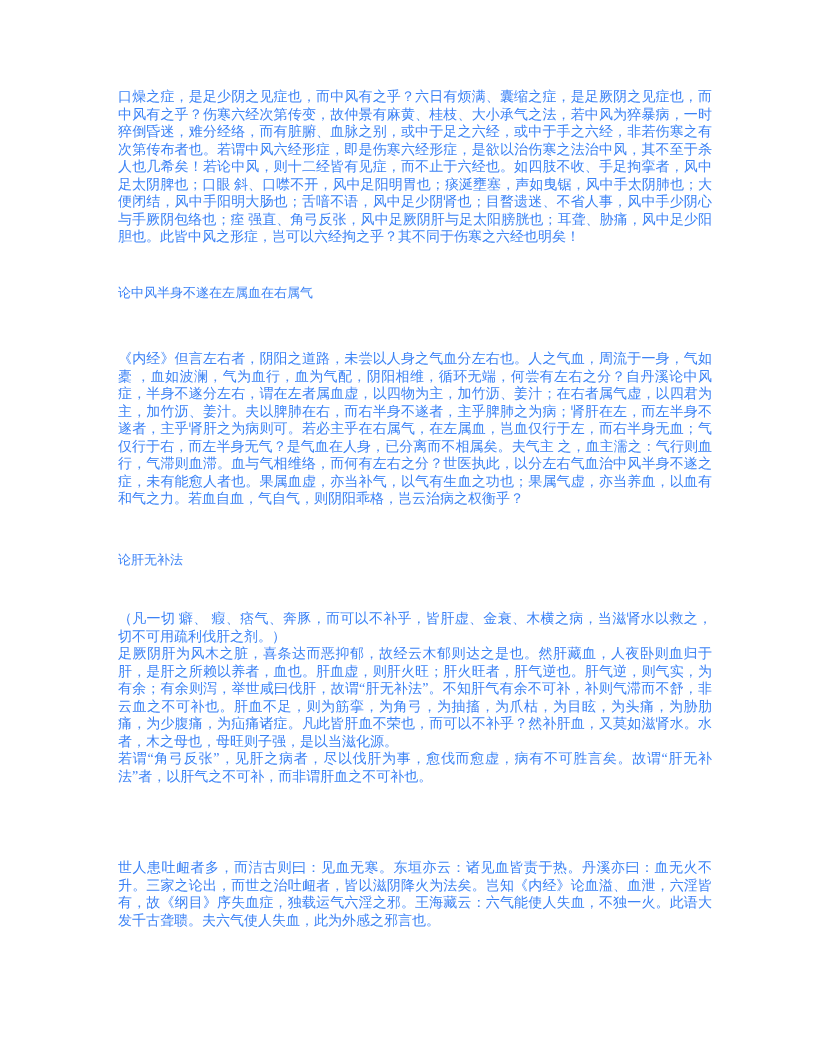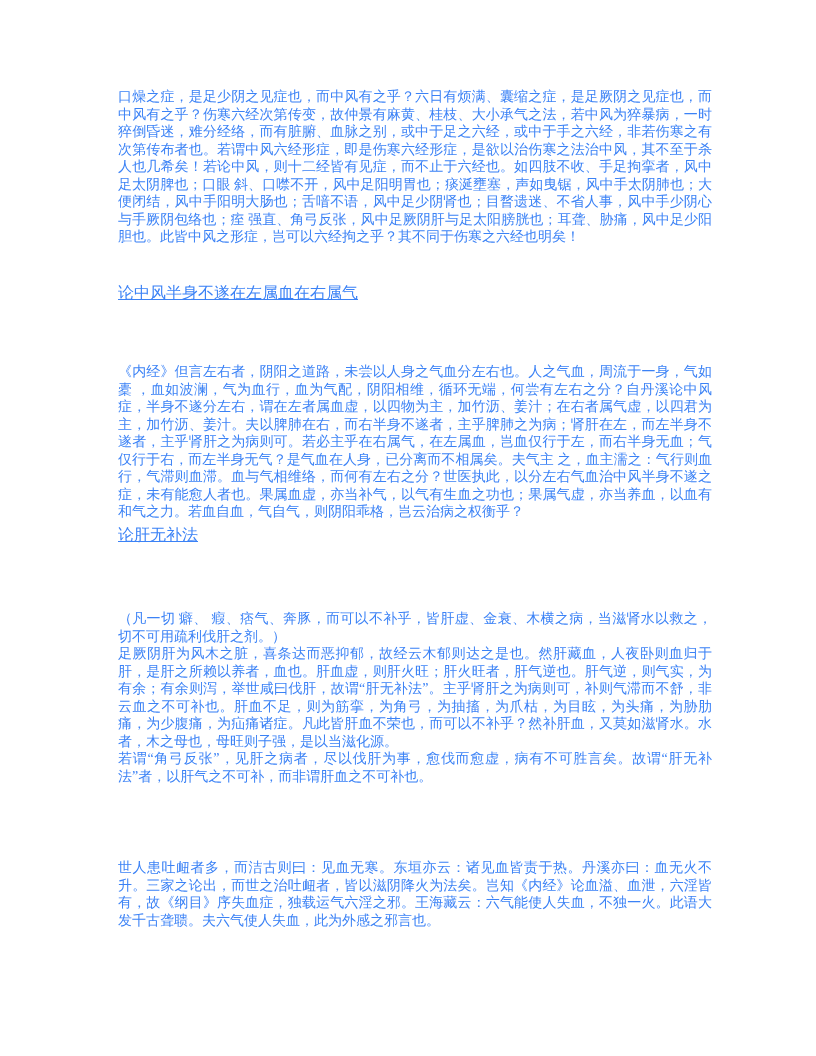--- a/index.html
+++ b/index.html
@@ -24,50 +24,49 @@
     left: 118px;
     width: 594px;
   }
   .para {
     margin: 0;
     text-align: justify;
     word-break: break-all;
   }
   .heading {
     margin: 0;
-    font-size: 16px;
+    font-size: 13px;
     font-weight: normal;
     text-align: left;
-    text-decoration: underline;
   }
 </style>
 </head>
 <body>
 
 <div class="page">
 
   <div class="block" style="top: 88px;">
     <p class="para">口燥之症，是足少阴之见症也，而中风有之乎？六日有烦满、囊缩之症，是足厥阴之见症也，而中风有之乎？伤寒六经次第传变，故仲景有麻黄、桂枝、大小承气之法，若中风为猝暴病，一时猝倒昏迷，难分经络，而有脏腑、血脉之别，或中于足之六经，或中于手之六经，非若伤寒之有次第传布者也。若谓中风六经形症，即是伤寒六经形症，是欲以治伤寒之法治中风，其不至于杀人也几希矣！若论中风，则十二经皆有见症，而不止于六经也。如四肢不收、手足拘挛者，风中足太阴脾也；口眼 斜、口噤不开，风中足阳明胃也；痰涎壅塞，声如曳锯，风中手太阴肺也；大便闭结，风中手阳明大肠也；舌喑不语，风中足少阴肾也；目瞀遗迷、不省人事，风中手少阴心与手厥阴包络也；痓 强直、角弓反张，风中足厥阴肝与足太阳膀胱也；耳聋、胁痛，风中足少阳胆也。此皆中风之形症，岂可以六经拘之乎？其不同于伤寒之六经也明矣！</p>
   </div>
 
   <div class="block" style="top: 284px;">
     <p class="heading">论中风半身不遂在左属血在右属气</p>
   </div>
 
-  <div class="block" style="top: 363px;">
+  <div class="block" style="top: 350px;">
     <p class="para">《内经》但言左右者，阴阳之道路，未尝以人身之气血分左右也。人之气血，周流于一身，气如橐 ，血如波澜，气为血行，血为气配，阴阳相维，循环无端，何尝有左右之分？自丹溪论中风症，半身不遂分左右，谓在左者属血虚，以四物为主，加竹沥、姜汁；在右者属气虚，以四君为主，加竹沥、姜汁。夫以脾肺在右，而右半身不遂者，主乎脾肺之为病；肾肝在左，而左半身不遂者，主乎肾肝之为病则可。若必主乎在右属气，在左属血，岂血仅行于左，而右半身无血；气仅行于右，而左半身无气？是气血在人身，已分离而不相属矣。夫气主 之，血主濡之：气行则血行，气滞则血滞。血与气相维络，而何有左右之分？世医执此，以分左右气血治中风半身不遂之症，未有能愈人者也。果属血虚，亦当补气，以气有生血之功也；果属气虚，亦当养血，以血有和气之力。若血自血，气自气，则阴阳乖格，岂云治病之权衡乎？</p>
   </div>
 
-  <div class="block" style="top: 526px;">
+  <div class="block" style="top: 551px;">
     <p class="heading">论肝无补法</p>
   </div>
 
   <div class="block" style="top: 610px;">
     <p class="para">（凡一切 癖、 瘕、痞气、奔豚，而可以不补乎，皆肝虚、金衰、木横之病，当滋肾水以救之，切不可用疏利伐肝之剂。）</p>
-    <p class="para">足厥阴肝为风木之脏，喜条达而恶抑郁，故经云木郁则达之是也。然肝藏血，人夜卧则血归于肝，是肝之所赖以养者，血也。肝血虚，则肝火旺；肝火旺者，肝气逆也。肝气逆，则气实，为有余；有余则泻，举世咸曰伐肝，故谓“肝无补法”。主乎肾肝之为病则可，补则气滞而不舒，非云血之不可补也。肝血不足，则为筋挛，为角弓，为抽搐，为爪枯，为目眩，为头痛，为胁肋痛，为少腹痛，为疝痛诸症。凡此皆肝血不荣也，而可以不补乎？然补肝血，又莫如滋肾水。水者，木之母也，母旺则子强，是以当滋化源。</p>
+    <p class="para">足厥阴肝为风木之脏，喜条达而恶抑郁，故经云木郁则达之是也。然肝藏血，人夜卧则血归于肝，是肝之所赖以养者，血也。肝血虚，则肝火旺；肝火旺者，肝气逆也。肝气逆，则气实，为有余；有余则泻，举世咸曰伐肝，故谓“肝无补法”。不知肝气有余不可补，补则气滞而不舒，非云血之不可补也。肝血不足，则为筋挛，为角弓，为抽搐，为爪枯，为目眩，为头痛，为胁肋痛，为少腹痛，为疝痛诸症。凡此皆肝血不荣也，而可以不补乎？然补肝血，又莫如滋肾水。水者，木之母也，母旺则子强，是以当滋化源。</p>
     <p class="para">若谓“角弓反张”，见肝之病者，尽以伐肝为事，愈伐而愈虚，病有不可胜言矣。故谓“肝无补法”者，以肝气之不可补，而非谓肝血之不可补也。</p>
   </div>
 
 
   <div class="block" style="top: 859px;">
     <p class="para">世人患吐衄者多，而洁古则曰：见血无寒。东垣亦云：诸见血皆责于热。丹溪亦曰：血无火不升。三家之论出，而世之治吐衄者，皆以滋阴降火为法矣。岂知《内经》论血溢、血泄，六淫皆有，故《纲目》序失血症，独载运气六淫之邪。王海藏云：六气能使人失血，不独一火。此语大发千古聋聩。夫六气使人失血，此为外感之邪言也。</p>
   </div>
 
 </div>
 

